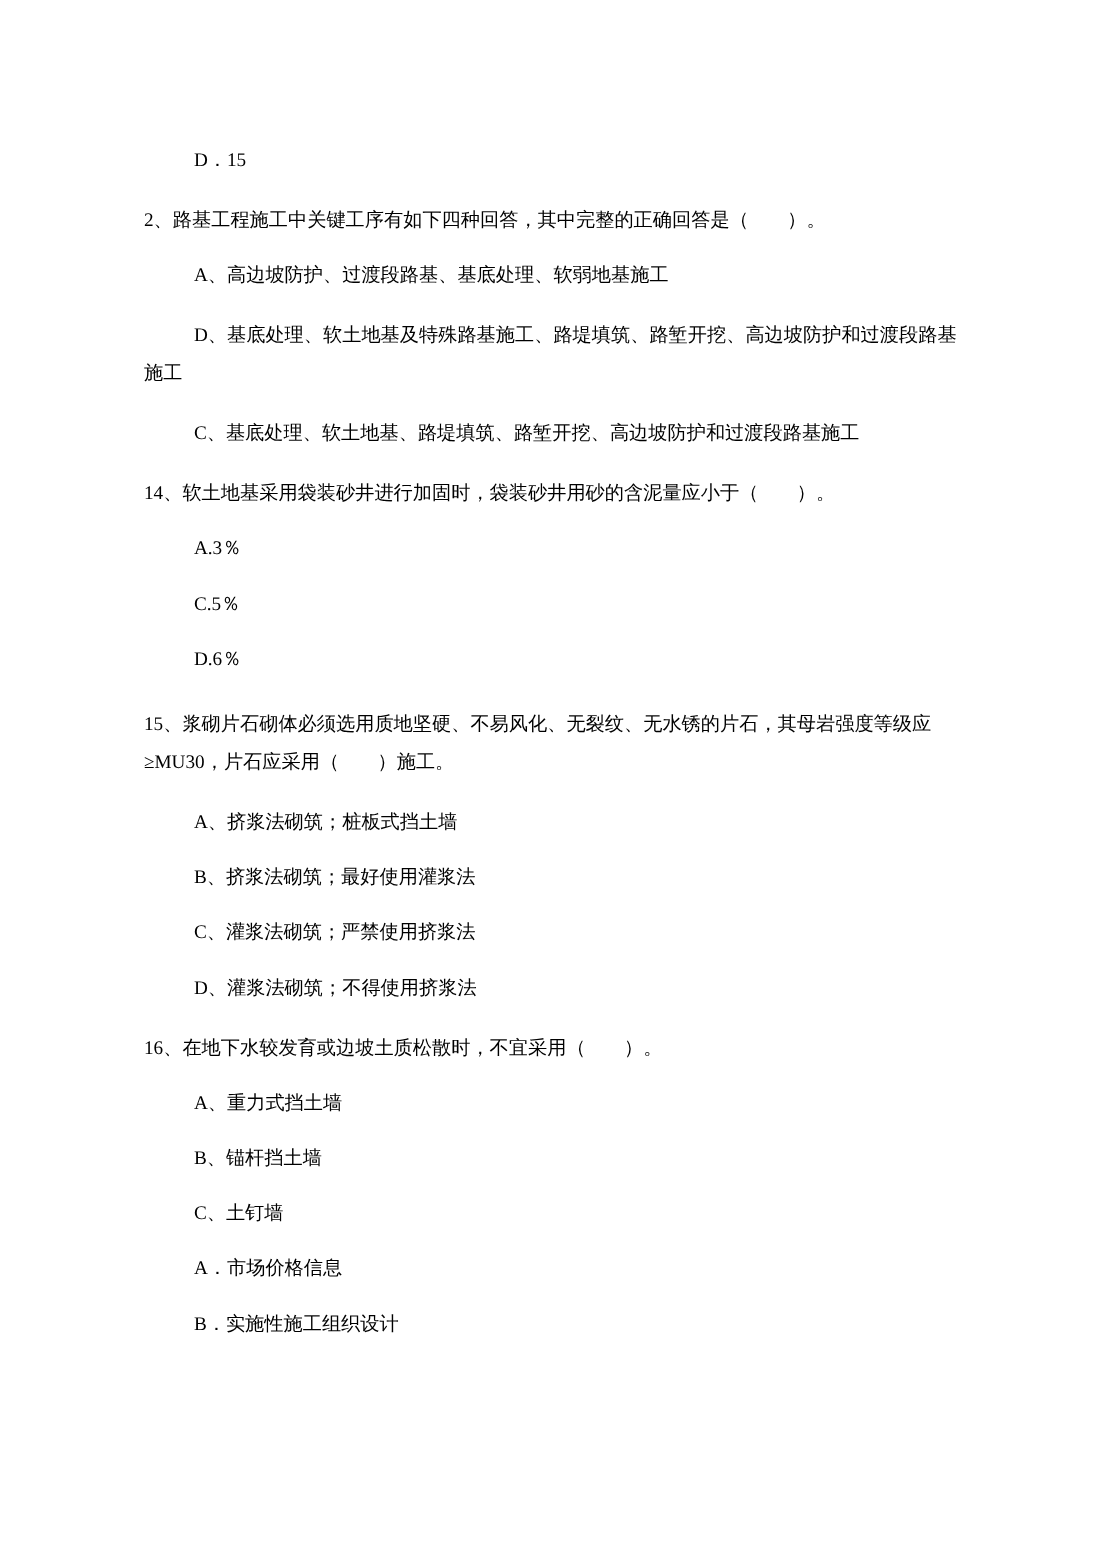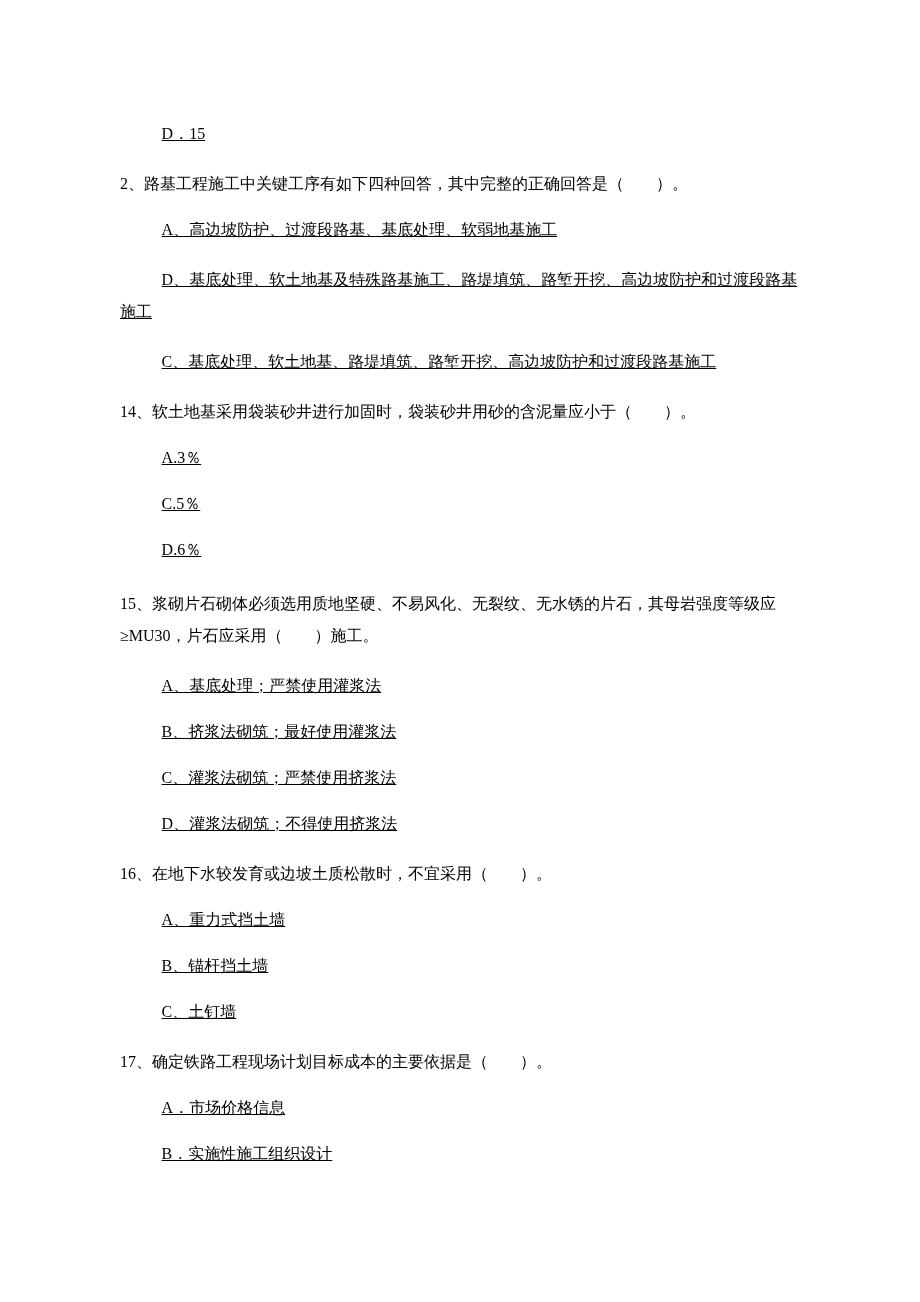--- a/index.html
+++ b/index.html
@@ -16,21 +16,20 @@
     min-height: 1302px;
     margin: 0 auto;
     padding: 100px 120px 40px 120px;
     box-sizing: border-box;
     position: relative;
   }
   .option {
     padding-left: 2.6em;
     margin-top: 22px;
     margin-bottom: 22px;
-    text-decoration: underline;
   }
   .question {
     margin-top: 26px;
     margin-bottom: 22px;
   }
   .q-wrapped {
     line-height: 2.0;
   }
 </style>
 </head>
@@ -44,27 +43,26 @@
   <div class="option">A、高边坡防护、过渡段路基、基底处理、软弱地基施工</div>
   <div class="option q-wrapped" style="padding-left:0; text-indent:2.6em;">D、基底处理、软土地基及特殊路基施工、路堤填筑、路堑开挖、高边坡防护和过渡段路基施工</div>
   <div class="option">C、基底处理、软土地基、路堤填筑、路堑开挖、高边坡防护和过渡段路基施工</div>
 
   <div class="question">14、软土地基采用袋装砂井进行加固时，袋装砂井用砂的含泥量应小于（　　）。</div>
   <div class="option">A.3％</div>
   <div class="option">C.5％</div>
   <div class="option">D.6％</div>
 
   <div class="question q-wrapped">15、浆砌片石砌体必须选用质地坚硬、不易风化、无裂纹、无水锈的片石，其母岩强度等级应≥MU30，片石应采用（　　）施工。</div>
-  <div class="option">A、基底处理；严禁使用灌浆法</div>
+  <div class="option">A、挤浆法砌筑；桩板式挡土墙</div>
   <div class="option">B、挤浆法砌筑；最好使用灌浆法</div>
   <div class="option">C、灌浆法砌筑；严禁使用挤浆法</div>
   <div class="option">D、灌浆法砌筑；不得使用挤浆法</div>
 
   <div class="question">16、在地下水较发育或边坡土质松散时，不宜采用（　　）。</div>
   <div class="option">A、重力式挡土墙</div>
   <div class="option">B、锚杆挡土墙</div>
   <div class="option">C、土钉墙</div>
 
-  <div class="question">17、确定铁路工程现场计划目标成本的主要依据是（　　）。</div>
   <div class="option">A．市场价格信息</div>
   <div class="option">B．实施性施工组织设计</div>
 
 </div>
 
 </body></html>

